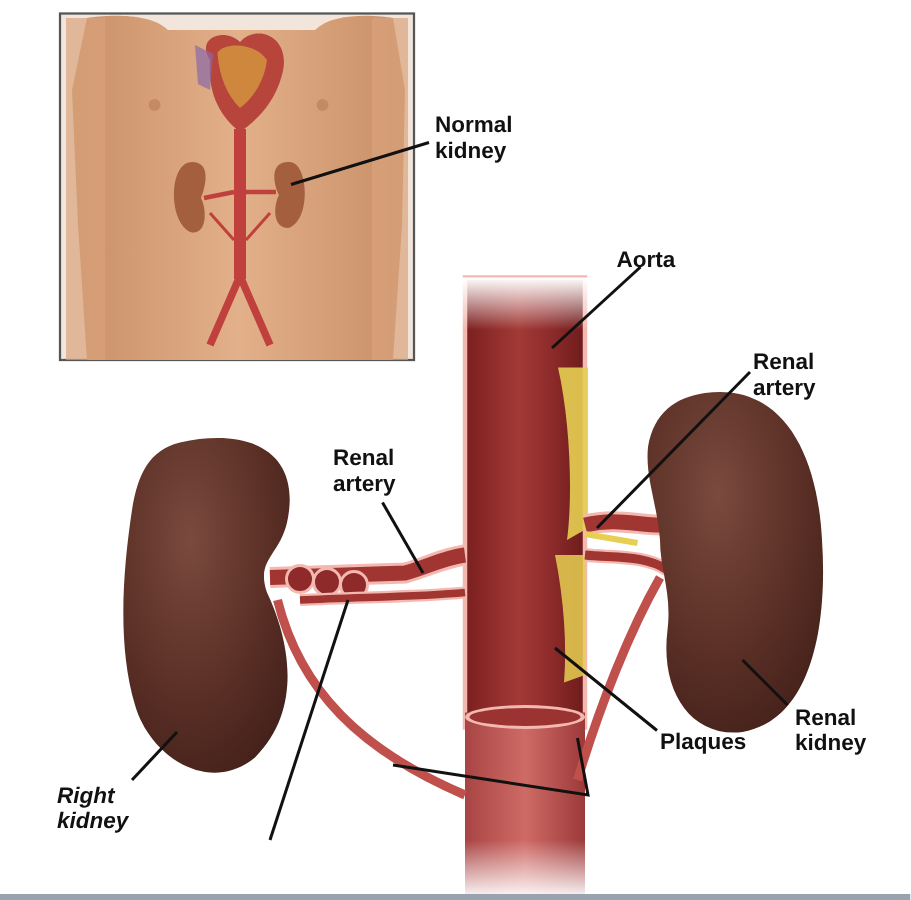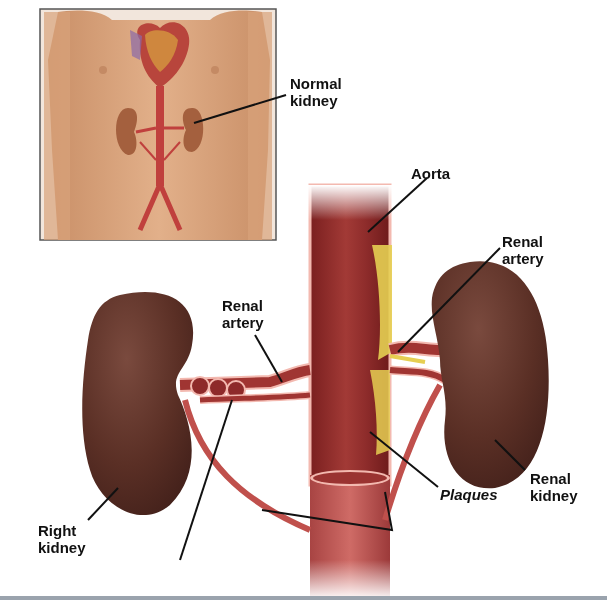--- a/index.html
+++ b/index.html
@@ -128,25 +128,25 @@
   </div>
   <div class="label" style="left:411px; top:165px;">Aorta</div>
   <div class="label" style="left:502px; top:233px;">
     <span>Renal</span>
     <span>artery</span>
   </div>
   <div class="label" style="left:222px; top:297px;">
     <span>Renal</span>
     <span>artery</span>
   </div>
-  <div class="label" style="left:440px; top:486px;font-style:italic;">Plaques</div>
+  <div class="label" style="left:440px; top:486px;">Plaques</div>
   <div class="label" style="left:530px; top:470px;">
     <span>Renal</span>
     <span>kidney</span>
   </div>
-  <div class="label" style="left:38px; top:522px;">
+  <div class="label" style="left:38px; top:522px;font-style:italic;">
     <span>Right</span>
     <span>kidney</span>
   </div>
   <div class="label center" style="left:118px; top:562px;">
   </div>
   <div class="bottom-rule"></div>
 </div>
 
 </body></html>

